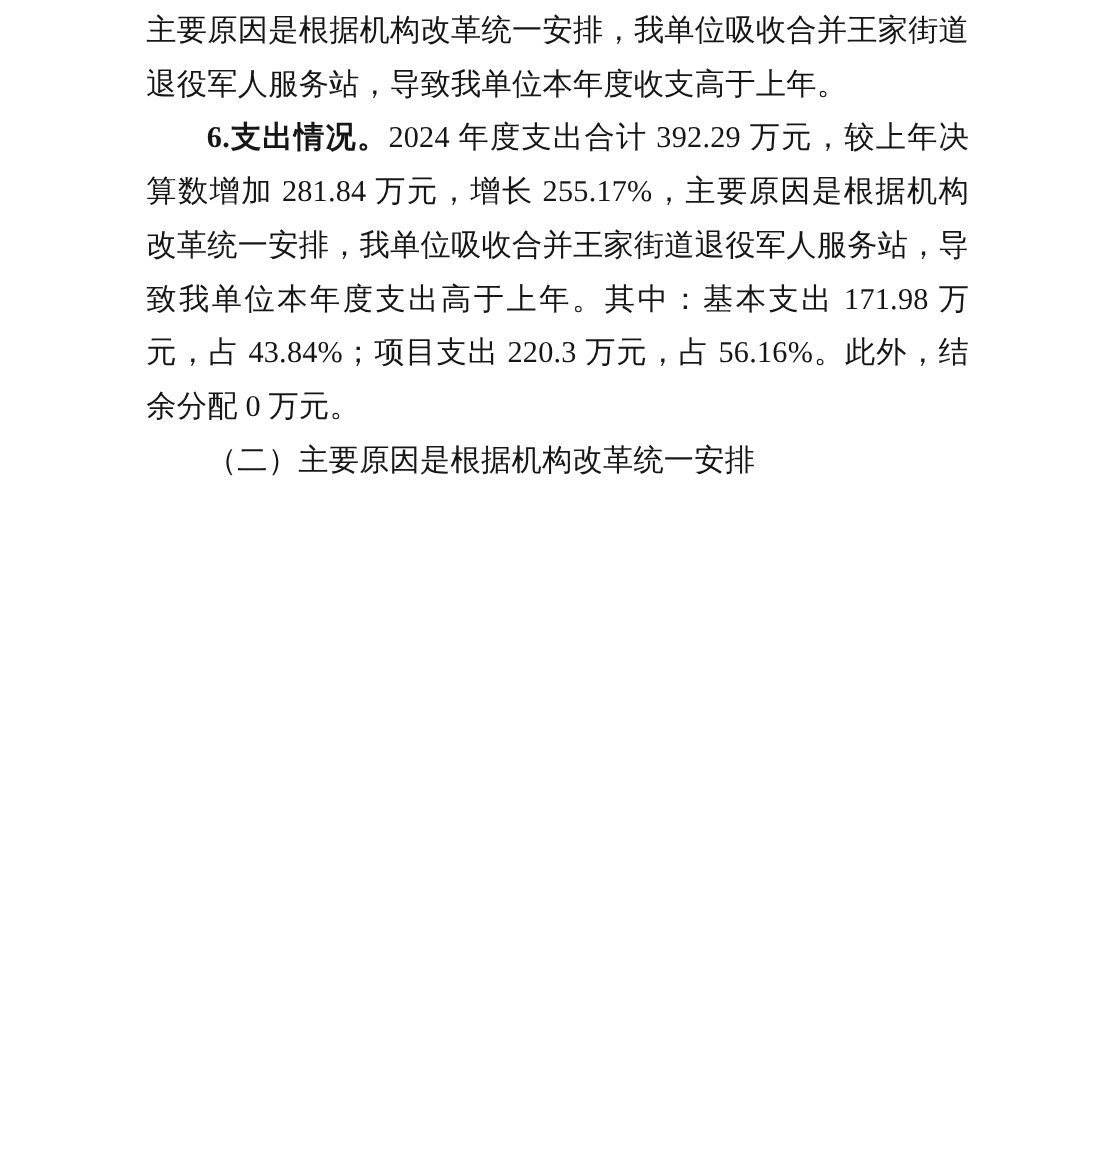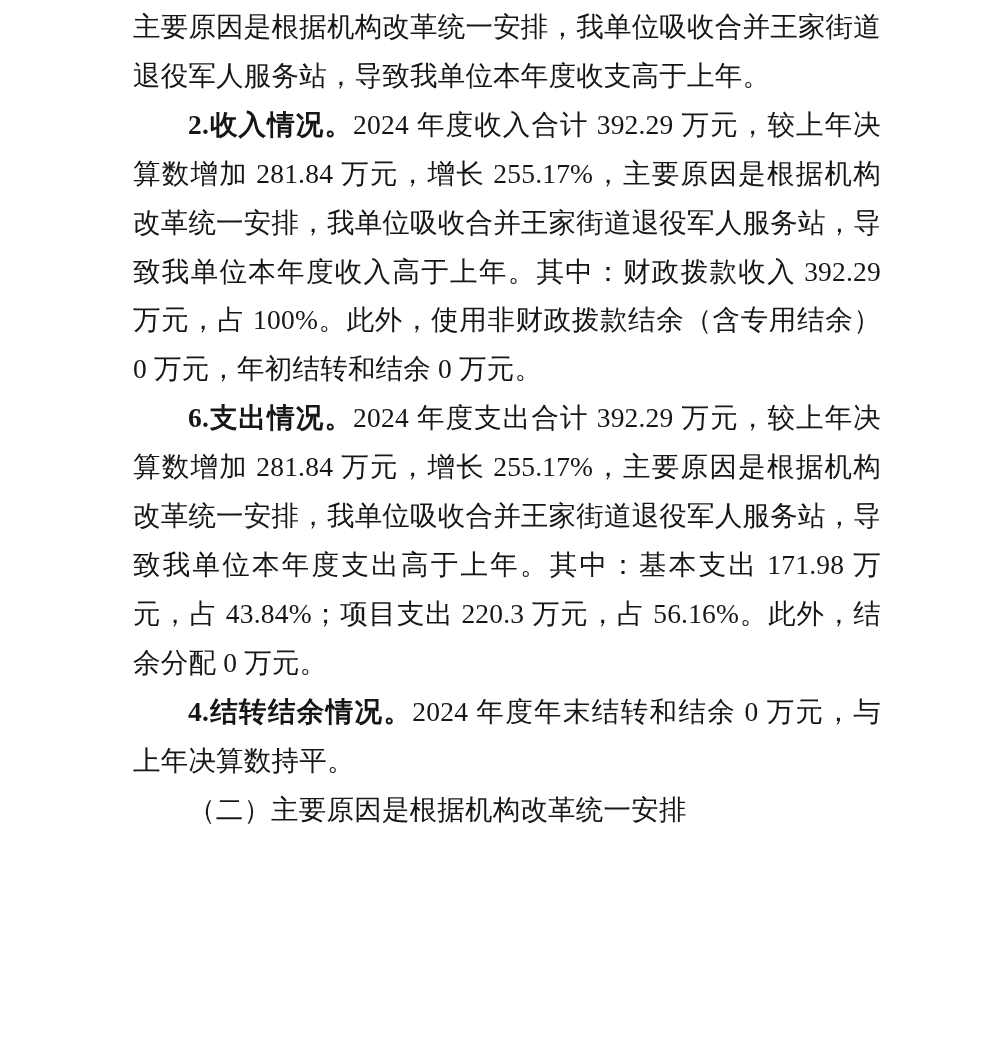--- a/index.html
+++ b/index.html
@@ -43,23 +43,21 @@
   }
 </style>
 </head>
 <body>
 
 <div class="page">
   <div class="content">
 
     <p class="para"><span class="lead"></span><span>主要原因是根据机构改革统一安排，我单位吸收合并王家街道退役军人服务站，导致我单位本年度收支高于上年。</span></p>
 
-    <p class="para indent"><span class="lead">2.收入情况。</span><span>2024 年度收入合计 392.29 万元，较上年决算数增加 281.84 万元，增长 255.17%，主要原因是根据机构改革统一安排，我单位吸收合并王家街道退役军人服务站，导致我单位本年度收入高于上年。其中：财政拨款收入 392.29 万元，占 100%。此外，使用非财政拨款结余（含专用结余）0 万元，年初结转和结余 0 万元。</span></p>
 
     <p class="para indent"><span class="lead">6.支出情况。</span><span>2024 年度支出合计 392.29 万元，较上年决算数增加 281.84 万元，增长 255.17%，主要原因是根据机构改革统一安排，我单位吸收合并王家街道退役军人服务站，导致我单位本年度支出高于上年。其中：基本支出 171.98 万元，占 43.84%；项目支出 220.3 万元，占 56.16%。此外，结余分配 0 万元。</span></p>
 
-    <p class="para indent"><span class="lead">4.结转结余情况。</span><span>2024 年度年末结转和结余 0 万元，与上年决算数持平。</span></p>
 
     <p class="para indent section-heading"><span>（二）主要原因是根据机构改革统一安排</span></p>
 
 
   </div>
 </div>
 
 </body></html>

